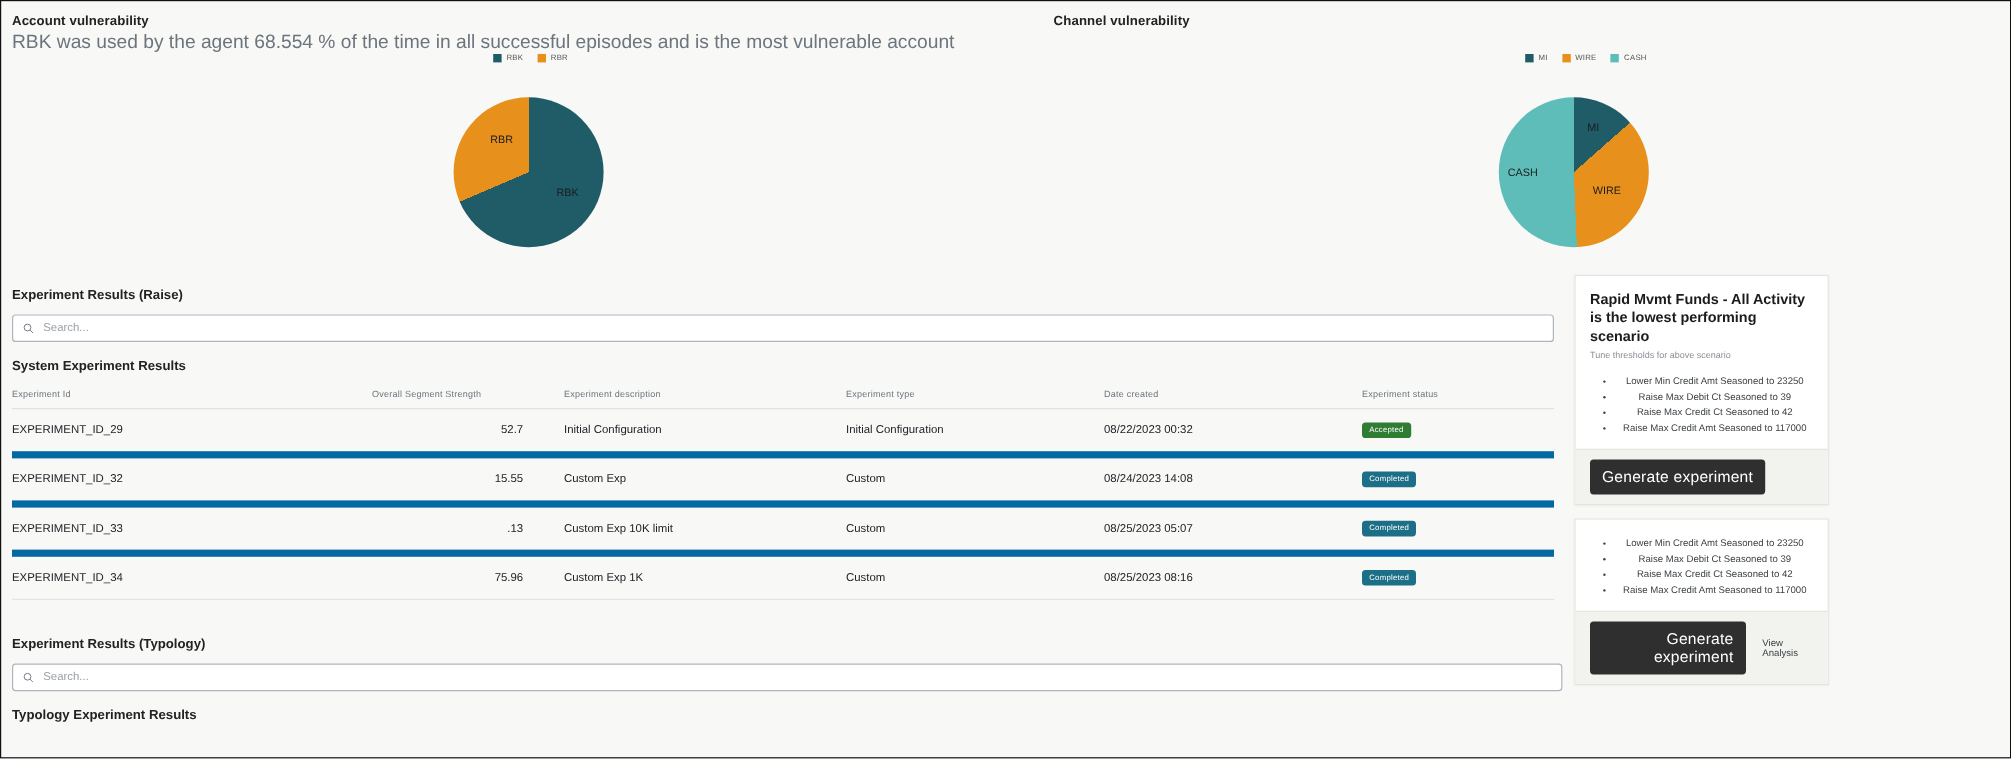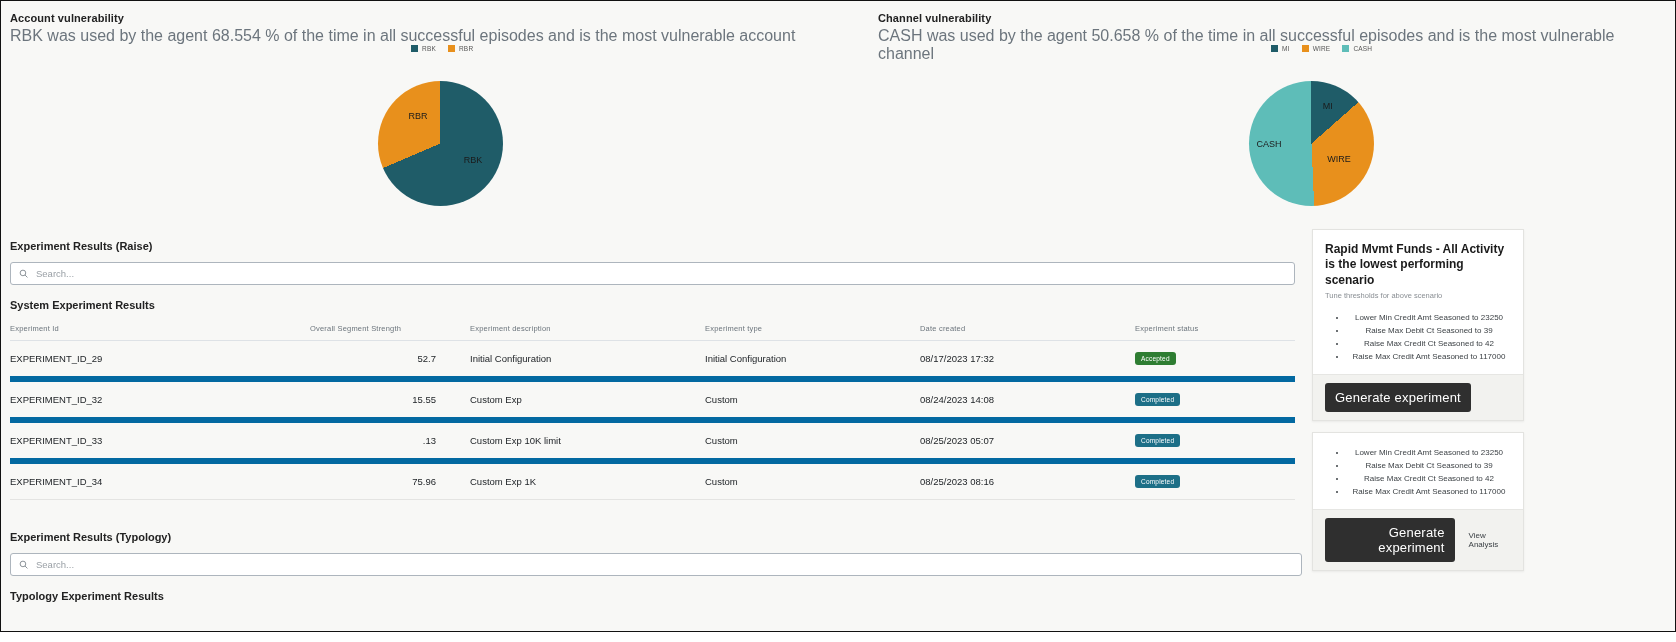--- a/index.html
+++ b/index.html
@@ -133,21 +133,20 @@
     <div class="pie-wrap" style="left:377px; top:80px;">
       <div class="pie" style="width:125px;height:125px;
            background: conic-gradient(#1f5c68 0deg 246.8deg, #e8901c 246.8deg 360deg);">
         <span class="slice-label" style="left:32%; top:28%;">RBR</span>
         <span class="slice-label" style="left:76%; top:63%;">RBK</span>
       </div>
     </div>
 
     <div class="vuln-panel right">
       <div class="vuln-title">Channel vulnerability</div>
-      <div class="vuln-sub">CASH was used by the agent 50.658 % of the time in all successful episodes and is the most vulnerable channel</div>
     </div>
 
     <div class="legend right-legend">
       <div class="legend-item">
         <span class="legend-swatch" style="background:#1f5c68"></span>
         <span class="legend-label">MI</span>
       </div>
       <div class="legend-item">
         <span class="legend-swatch" style="background:#e8901c"></span>
         <span class="legend-label">WIRE</span>
@@ -199,21 +198,21 @@
           <th>Date created</th>
           <th>Experiment status</th>
         </tr>
       </thead>
       <tbody>
         <tr>
           <td class="cell-id">EXPERIMENT_ID_29</td>
           <td class="num">52.7</td>
           <td>Initial Configuration</td>
           <td>Initial Configuration</td>
-          <td>08/17/2023 17:32</td>
+          <td>08/22/2023 00:32</td>
           <td>
             <span class="badge accepted">Accepted</span>
           </td>
         </tr>
         <tr>
           <td class="cell-id">EXPERIMENT_ID_32</td>
           <td class="num">15.55</td>
           <td>Custom Exp</td>
           <td>Custom</td>
           <td>08/24/2023 14:08</td>

